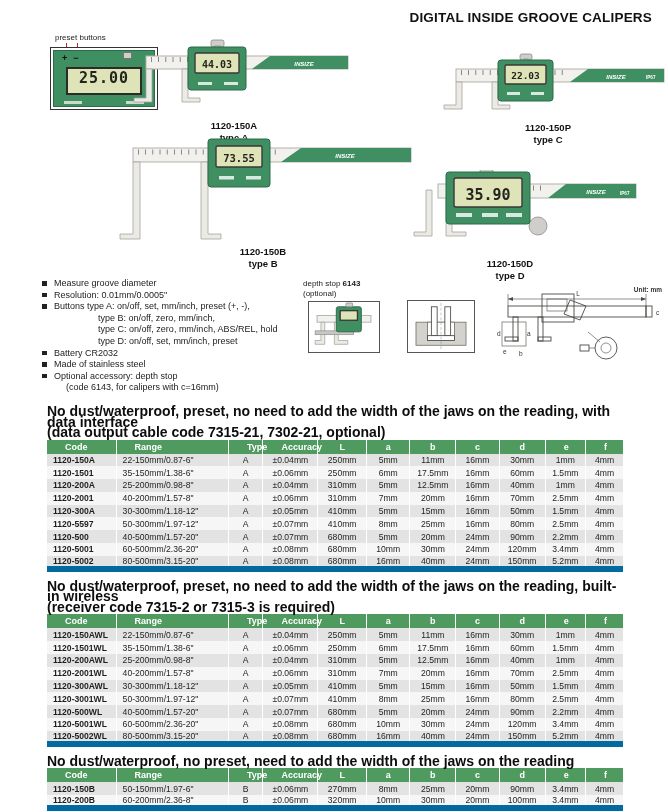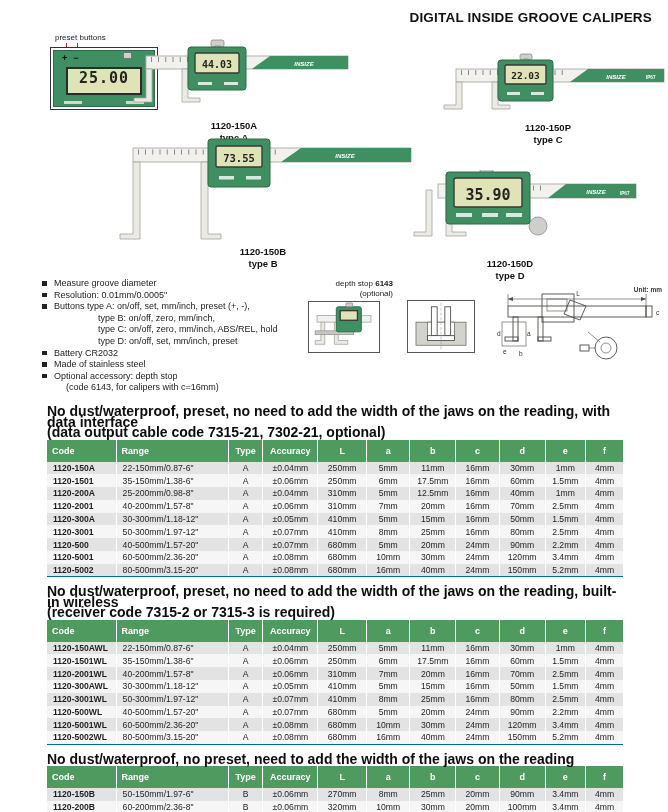--- a/index.html
+++ b/index.html
@@ -24,36 +24,36 @@
   .lcd-digits{font-family:"DejaVu Sans Mono",monospace;font-weight:bold;color:#23231f}
   .inset-lcd .lcd-digits{font-size:15px;letter-spacing:1px}
   .inset-foot{position:absolute;left:10px;bottom:2px;right:10px;display:flex;justify-content:space-between}
   .inset-foot span{display:block;width:18px;height:3px;background:#e8e6df;opacity:.85}
   .prod-caption{font-size:9.5px;font-weight:bold;text-align:center;line-height:11.5px;color:#111}
   .features{left:42px;top:278px;width:272px;font-size:9px;line-height:11.6px;color:#1c1c1c}
   .features li{list-style:none;position:relative;padding-left:12px}
   .features li .sq{position:absolute;left:0;top:3.2px;width:4.5px;height:4.5px;background:#222}
   .features .sub{padding-left:44px}
   .features .sub2{padding-left:12px}
-  .ds-label{left:303px;top:279px;width:90px;text-align:right;font-size:8px;line-height:9.5px;color:#222}
+  .ds-label{left:303px;top:279px;width:90px;text-align:left;font-size:8px;line-height:9.5px;color:#222}
   .ds-label b{font-weight:bold}
   .img-box{border:1px solid #555;background:#fff}
   .tables{margin:4px 45px 0 47px}
   .tcaption{font-size:14px;font-weight:bold;line-height:10.5px;color:#0d0d0d}
   table{border-collapse:collapse;width:100%;table-layout:fixed;margin-top:2px;margin-bottom:9px}
-  thead th{background:var(--header-green);color:#fff;font-size:9px;font-weight:bold;height:22px;
-    padding:1px 5px;border-left:1px solid #fff;text-align:center}
+  thead th{background:var(--header-green);color:#fff;font-size:9px;font-weight:bold;height:14px;
+    padding:1px 18px;border-left:1px solid #fff;text-align:center}
   thead th:first-child{border-left:none;text-align:left}
   thead th:nth-child(2){text-align:left}
   tbody td{font-size:8.6px;height:12.8px;padding:0 4px;text-align:center;border-left:1px solid #fff;color:#1e1e1e}
   tbody td:first-child{font-weight:bold;text-align:left;border-left:none;padding-left:6px}
   tbody td:nth-child(2){text-align:left;padding-left:6px}
   tbody tr:nth-child(odd){background:var(--row-alt)}
   tbody tr:nth-child(even){background:var(--row-base)}
-  tbody tr:last-child td{border-bottom:1px solid #0369a1}
+  tbody tr:last-child td{border-bottom:6px solid #0369a1}
   th:nth-child(1){width:12%}th:nth-child(2){width:19.5%}th:nth-child(3){width:6%}
   th:nth-child(4){width:9.5%}th:nth-child(5){width:8.5%}th:nth-child(6){width:7.5%}
   th:nth-child(7){width:8%}th:nth-child(8){width:7.5%}th:nth-child(9){width:8%}
   th:nth-child(10){width:7%}th:nth-child(11){width:6.5%}
   
   .beam{fill:#f2f1ee;stroke:#b3b1ab;stroke-width:1}
   .beam-green{fill:var(--brand-green)}
   .body-green{fill:var(--brand-green);stroke:#2c6b48;stroke-width:1}
   .lcd-rect{fill:var(--lcd);stroke:#3a3a36;stroke-width:1.4}
   .jaw{fill:#eceae4;stroke:#a5a39c;stroke-width:.8}
@@ -331,21 +331,21 @@
             <td>±0.05mm</td>
             <td>410mm</td>
             <td>5mm</td>
             <td>15mm</td>
             <td>16mm</td>
             <td>50mm</td>
             <td>1.5mm</td>
             <td>4mm</td>
           </tr>
           <tr>
-            <td>1120-3001</td>
+            <td>1120-5597</td>
             <td>50-300mm/1.97-12"</td>
             <td>A</td>
             <td>±0.07mm</td>
             <td>410mm</td>
             <td>8mm</td>
             <td>25mm</td>
             <td>16mm</td>
             <td>80mm</td>
             <td>2.5mm</td>
             <td>4mm</td>
@@ -433,20 +433,33 @@
             <td>±0.06mm</td>
             <td>250mm</td>
             <td>6mm</td>
             <td>17.5mm</td>
             <td>16mm</td>
             <td>60mm</td>
             <td>1.5mm</td>
             <td>4mm</td>
           </tr>
           <tr>
+            <td>1120-200AWL</td>
+            <td>25-200mm/0.98-8"</td>
+            <td>A</td>
+            <td>±0.04mm</td>
+            <td>310mm</td>
+            <td>5mm</td>
+            <td>12.5mm</td>
+            <td>16mm</td>
+            <td>40mm</td>
+            <td>1mm</td>
+            <td>4mm</td>
+          </tr>
+          <tr>
             <td>1120-2001WL</td>
             <td>40-200mm/1.57-8"</td>
             <td>A</td>
             <td>±0.06mm</td>
             <td>310mm</td>
             <td>7mm</td>
             <td>20mm</td>
             <td>16mm</td>
             <td>70mm</td>
             <td>2.5mm</td>

